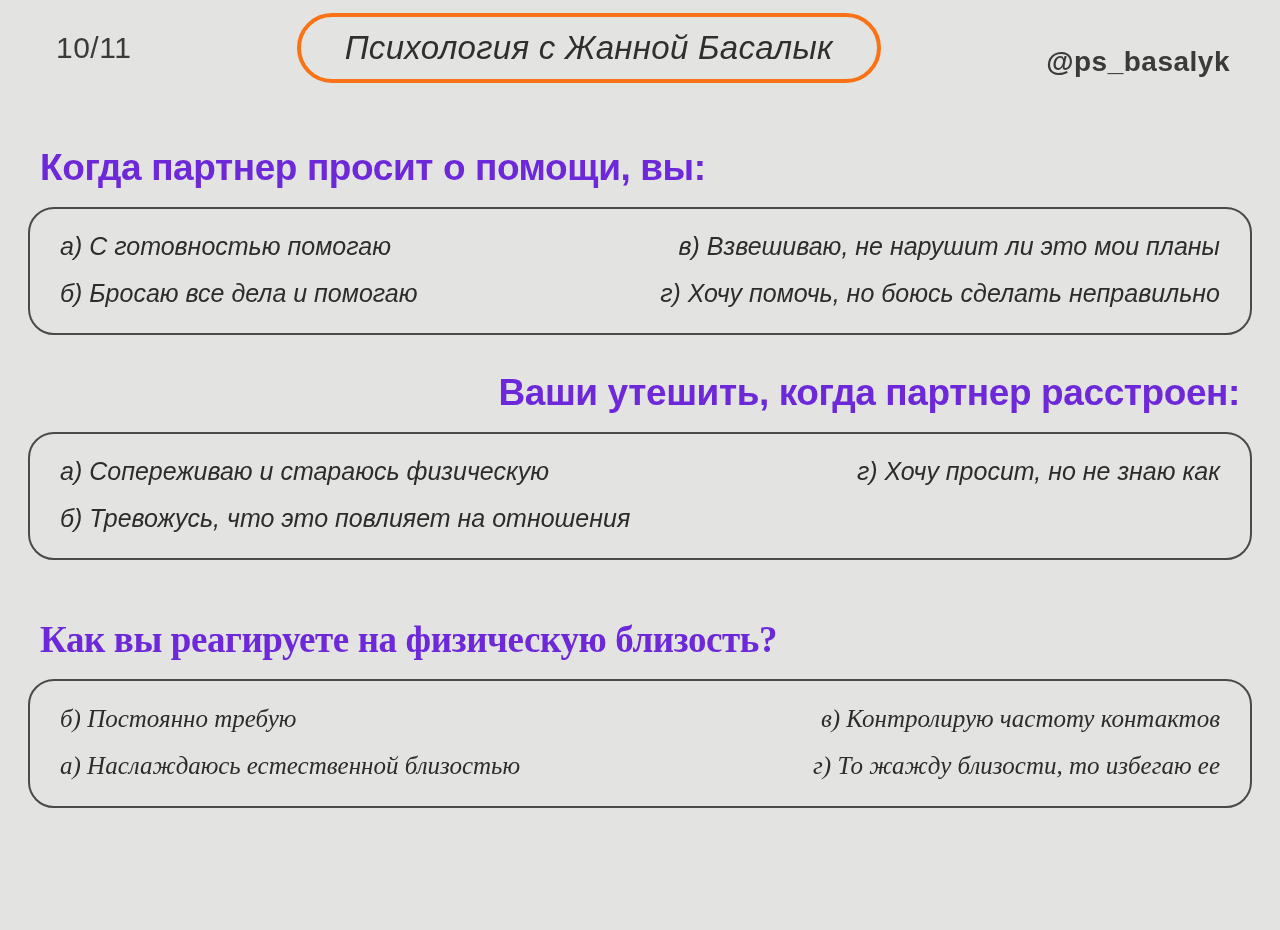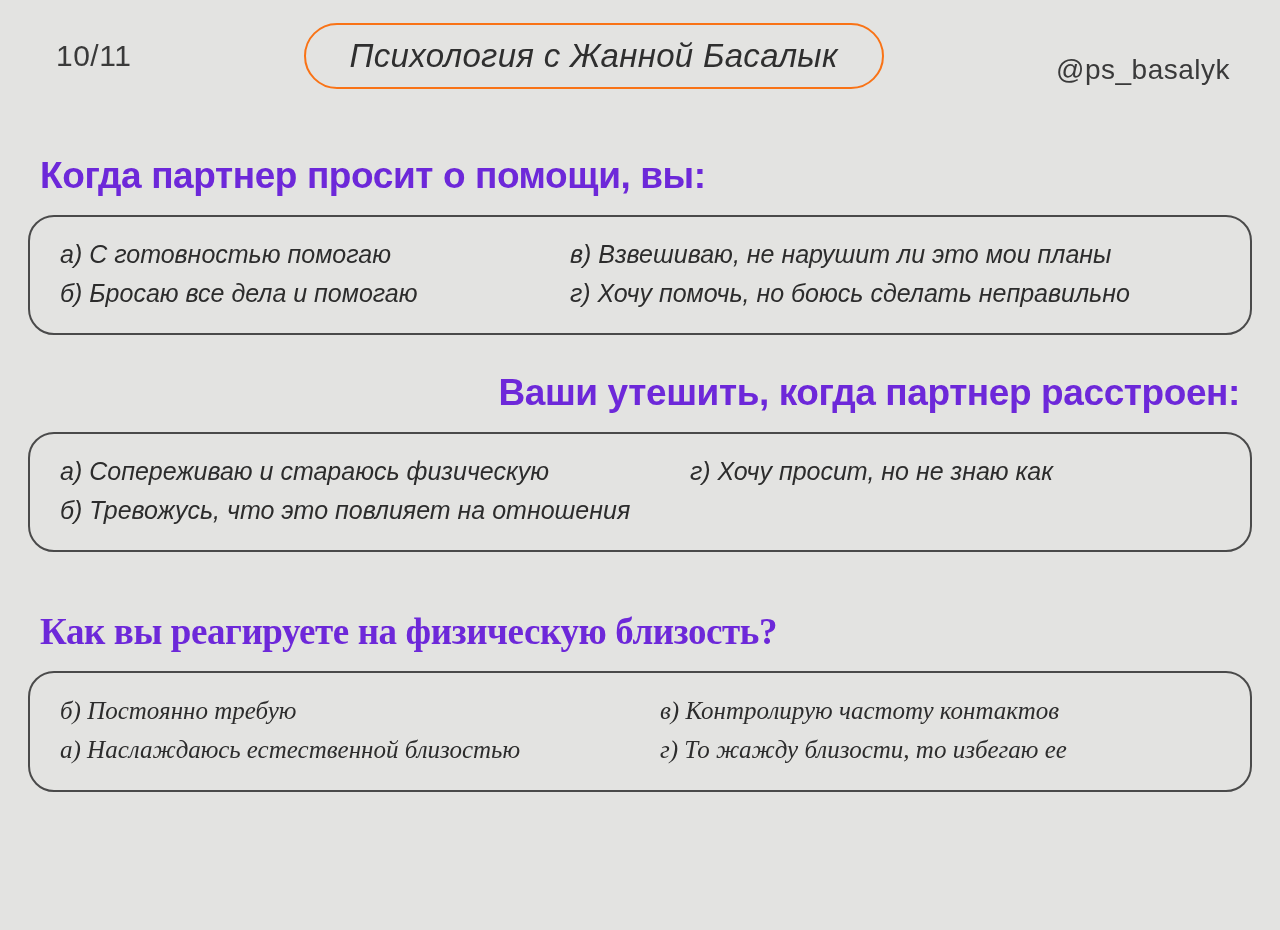--- a/index.html
+++ b/index.html
@@ -12,21 +12,21 @@
     background: #e3e3e1;
     font-family: "Liberation Sans", sans-serif;
     color: #2b2b2b;
     overflow: hidden;
   }
   .page {
     position: relative;
     width: 1280px;
     height: 930px;
     box-sizing: border-box;
-    padding: 8px 28px;
+    padding: 0 28px;
     background: #e3e3e1;
   }
 
   
   .header {
     display: flex;
     align-items: center;
     justify-content: space-between;
     height: 96px;
     padding: 0 22px 0 28px;
@@ -36,33 +36,33 @@
     font-size: 30px;
     font-weight: 400;
     letter-spacing: 0.5px;
     color: #3a3a3a;
     white-space: nowrap;
   }
   .title-pill {
     flex: 0 1 auto;
     margin: 3px 18px;
     padding: 12px 44px;
-    border: 2px solid #f97316;
+    border: 4px solid #f97316;
     border-radius: 40px;
     font-size: 33px;
     font-style: italic;
     font-weight: 400;
     letter-spacing: 0.3px;
     color: #2f2f2f;
     white-space: nowrap;
     text-align: center;
   }
   .handle {
     font-size: 28px;
-    font-weight: 400;
+    font-weight: 700;
     letter-spacing: 0.5px;
     color: #3a3a3a;
     white-space: nowrap;
     margin-top: 28px;
   }
 
   
   .block {
     margin-top: 38px;
   }
@@ -84,24 +84,24 @@
   .answers {
     border: 2px solid #4a4a4a;
     border-radius: 26px;
     padding: 22px 30px 24px 30px;
     display: flex;
     box-sizing: border-box;
   }
   .answers .col {
     display: flex;
     flex-direction: column;
-    gap: 8px;
+    gap: 16px;
   }
   .answers .col.left  { flex: 0 0 auto; }
-  .answers .col.right { flex: 1 1 auto; }
+  .answers .col.right { flex: 1 1 auto; text-align: right; }
   .ans {
     font-size: 25px;
     font-style: italic;
     font-weight: 400;
     line-height: 1.25;
     color: #2c2c2c;
     white-space: nowrap;
   }
 
   

